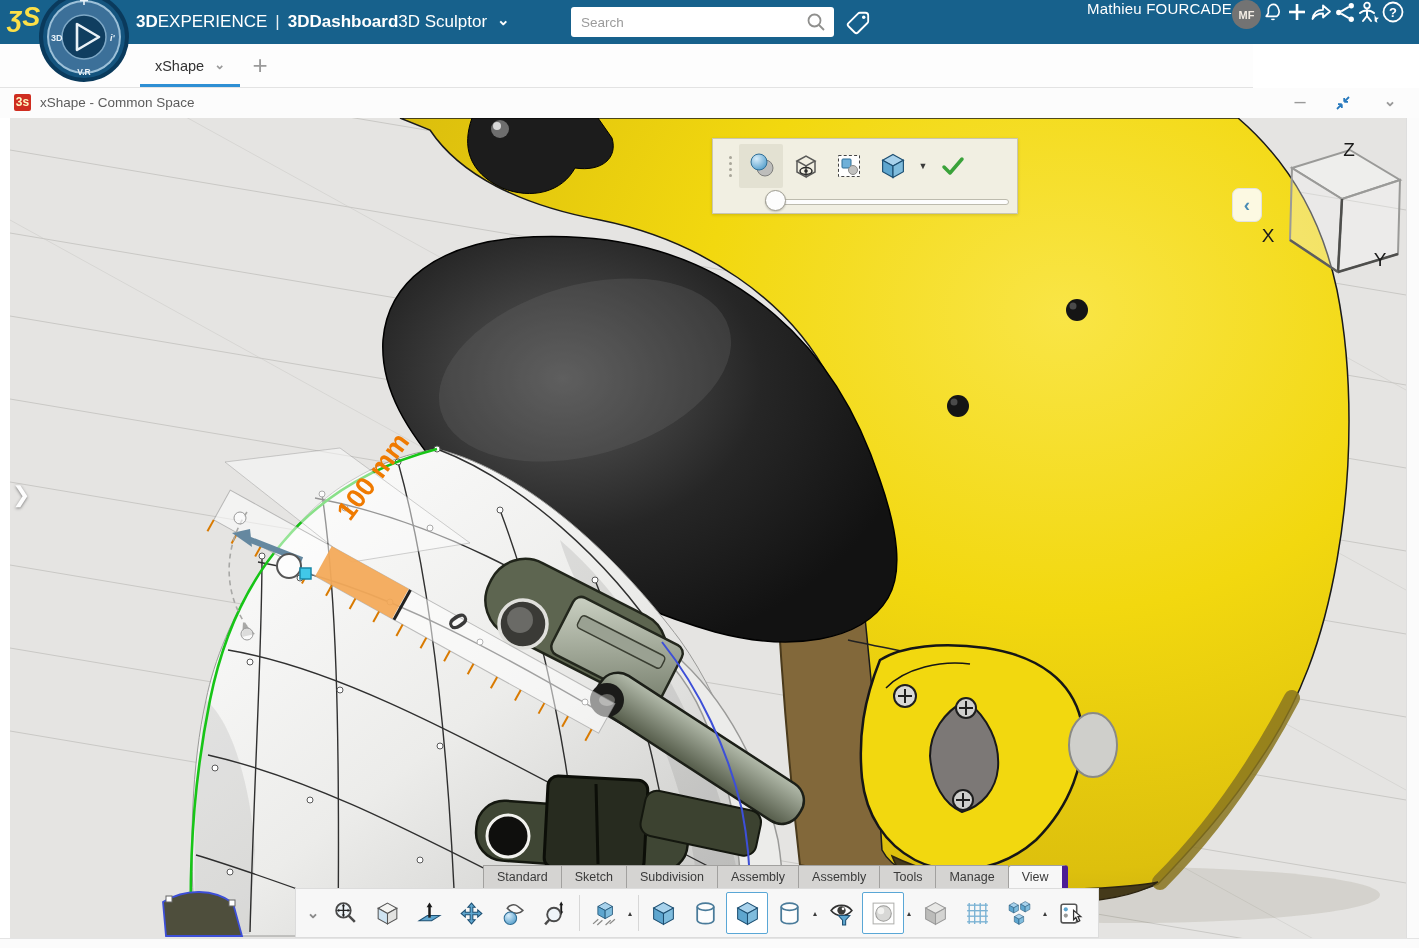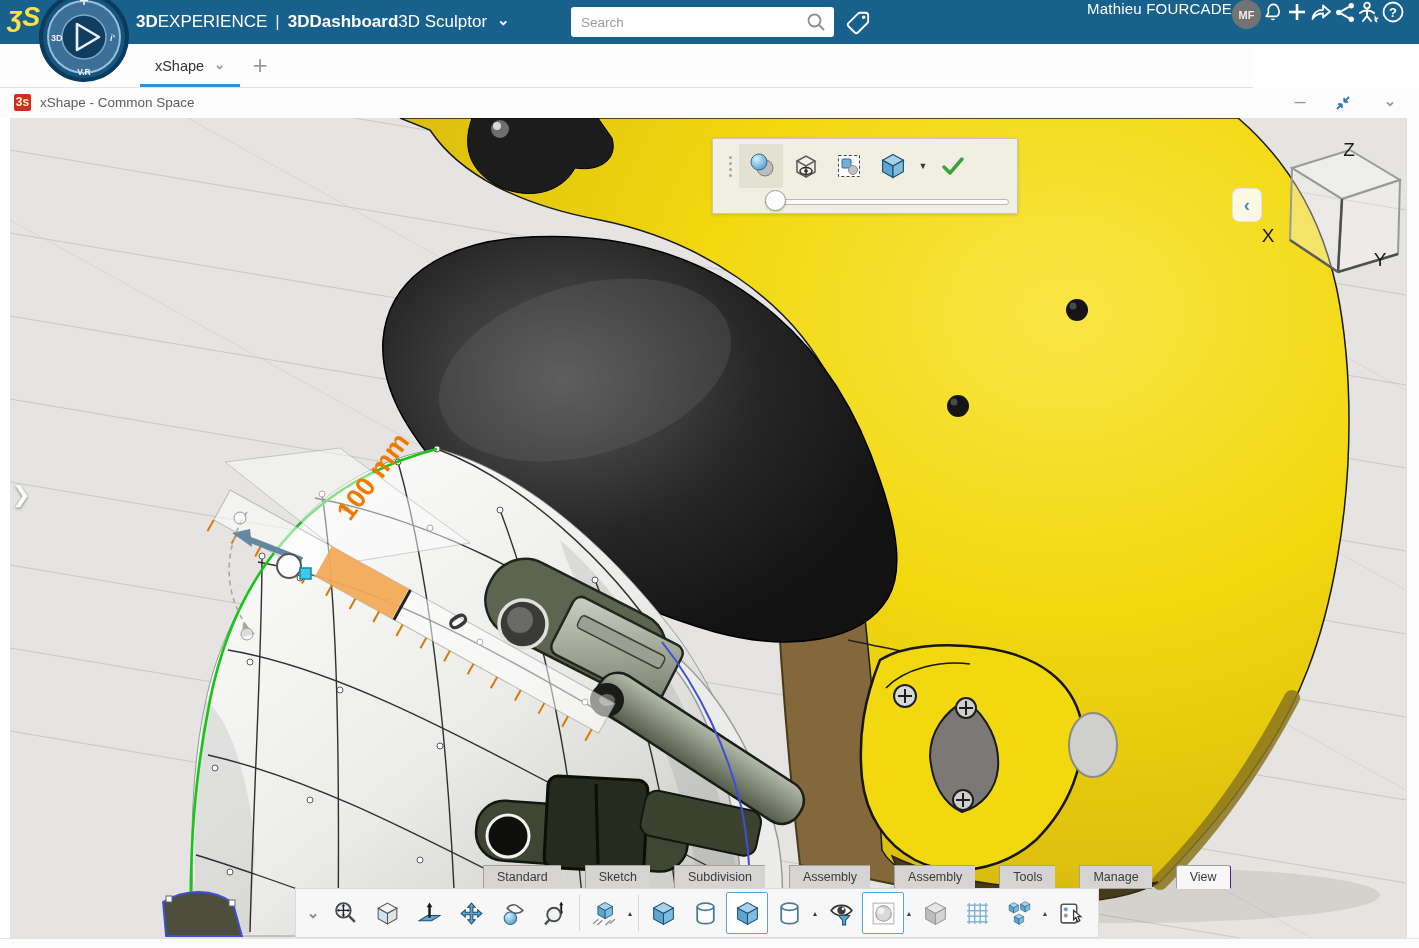--- a/index.html
+++ b/index.html
@@ -91,25 +91,25 @@
   .ctx-caret { width:16px; color:#3a3a3a; font-size:9px; cursor:pointer; text-align:center;}
   .ctx-slider { position:absolute; left:52px; top:54px; width:244px; height:16px; }
   .ctx-track { position:absolute; left:0; top:6px; width:100%; height:6px;
     background:#fdfdfd; border:1px solid #bdbbae; border-radius:4px; }
   .ctx-thumb { position:absolute; top:-3px; width:21px; height:21px; background:#fdfdfd;
     border:1px solid #9f9d92; border-radius:50%; box-shadow:0 1px 2px rgba(0,0,0,.2);
     margin-left:-10px; }
 
   
   .dock-tabs { position:absolute; left:473px; top:747px; height:26px; display:flex;
-    z-index:7;gap:24px; }
+    z-index:7; }
   .dtab { height:24px; padding:0 13px; background:#d5d4d2; border:1px solid #a2a19f;
     border-right:none; font-size:12.5px; color:#3a3a3a; display:flex; align-items:center;
     cursor:pointer; }
-  .dtab:last-child { border-right:1px solid #4c1d95; }
+  .dtab:last-child { border-right:6px solid #4c1d95; }
   .dtab.active { background:#f7f7f7; border-bottom:1px solid #f7f7f7;
     border-top-left-radius:3px; border-top-right-radius:3px; }
 
   
   .vtb { position:absolute; left:285px; top:770px; height:50px; background:#f7f7f7;
     border:1px solid #dcdcdc; display:flex; align-items:center; padding:0 6px;
     z-index:7; }
   .vtb-collapse { width:22px; height:40px; color:#8a8a8a; font-size:15px; font-weight:bold;
     display:flex; align-items:center; justify-content:center; cursor:pointer; }
   .vtb-btn { width:42px; height:42px; display:flex; align-items:center;

